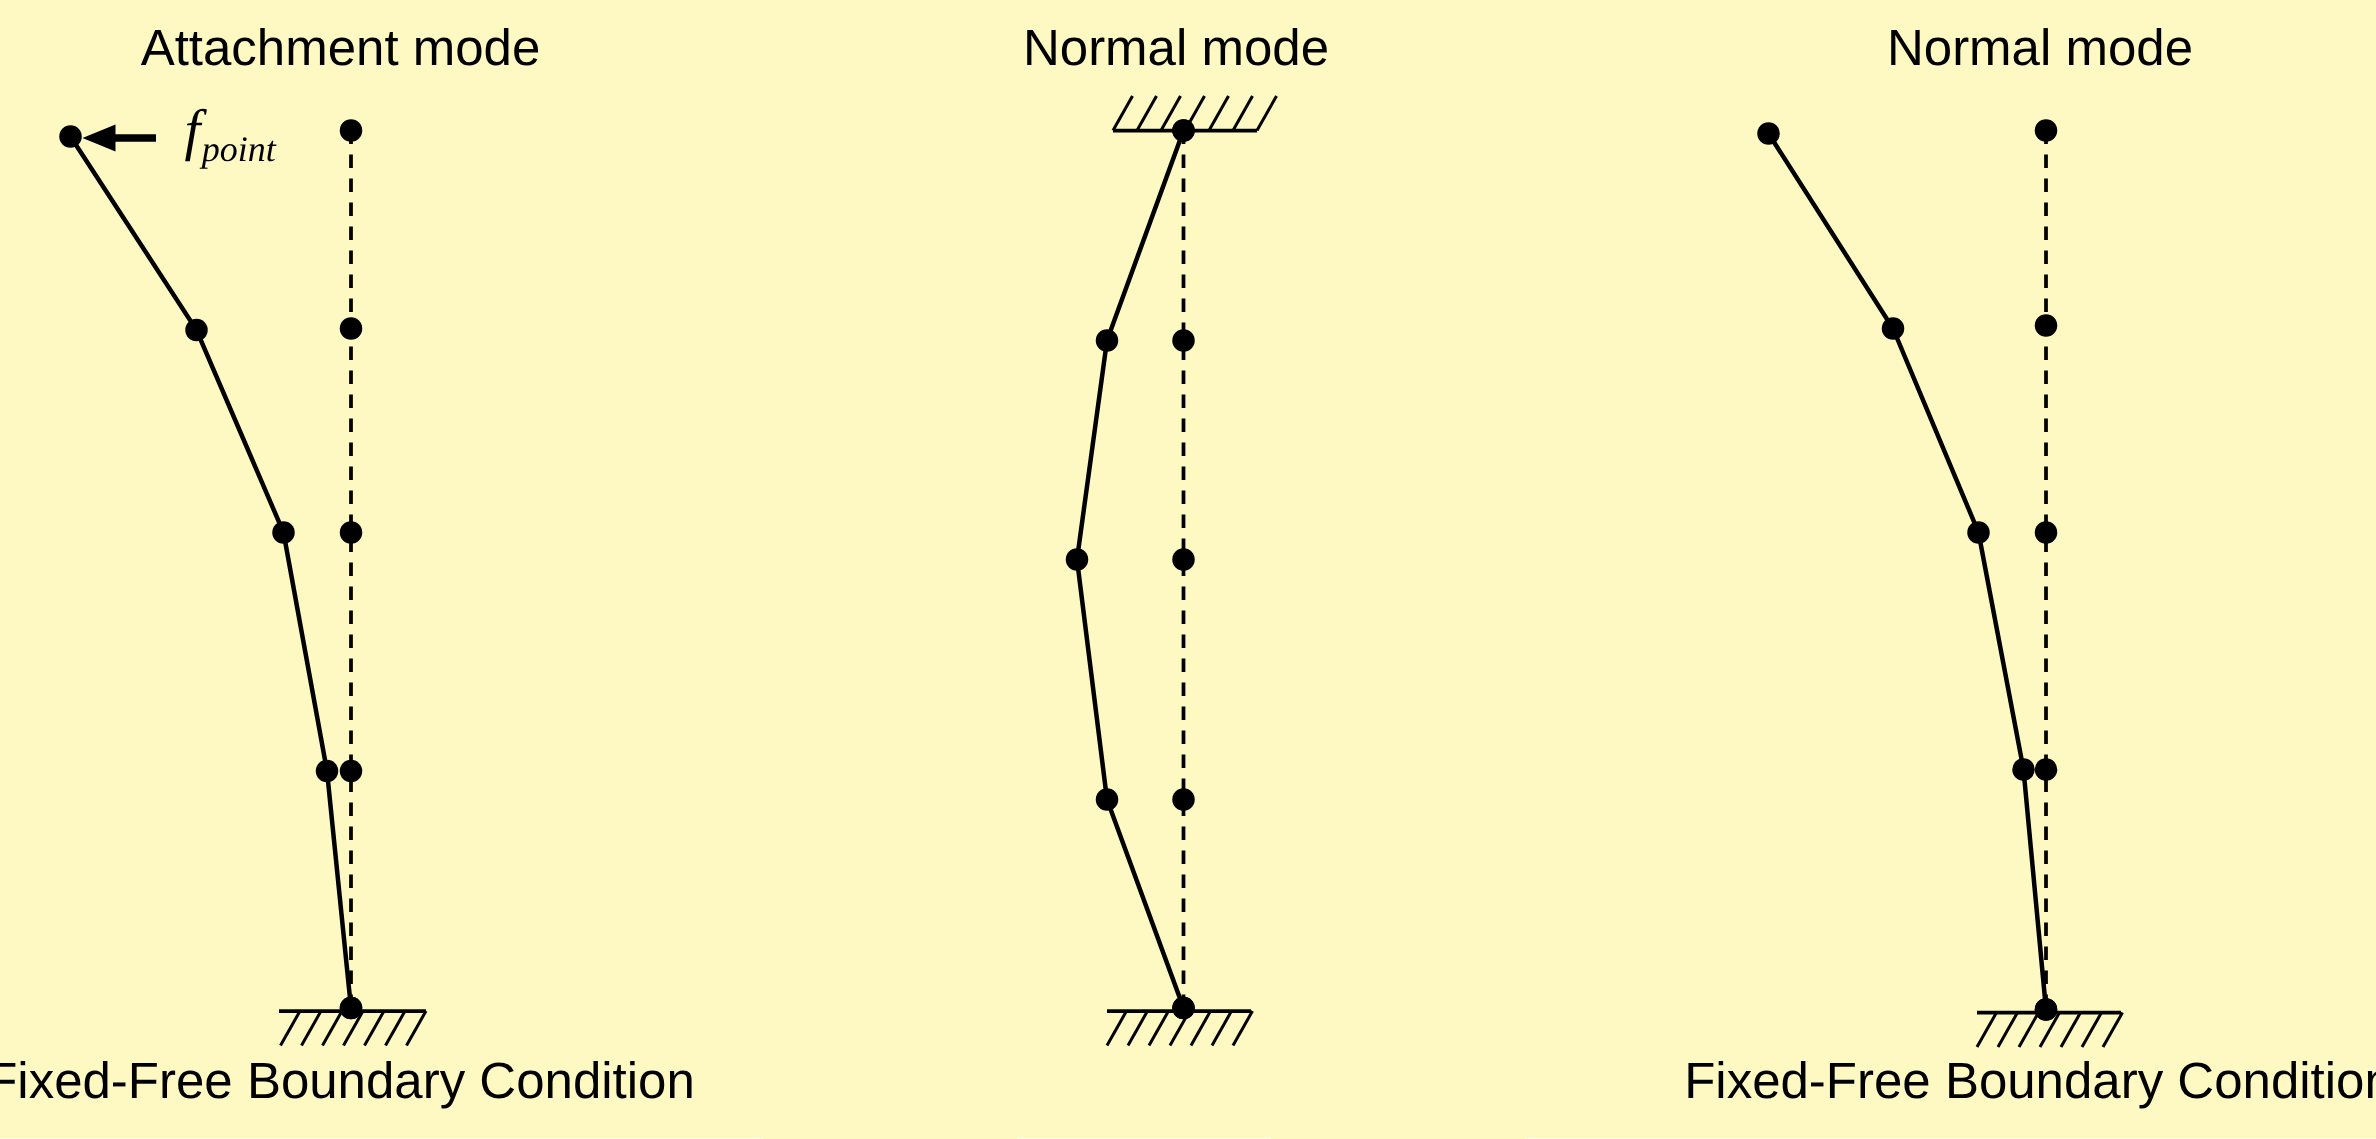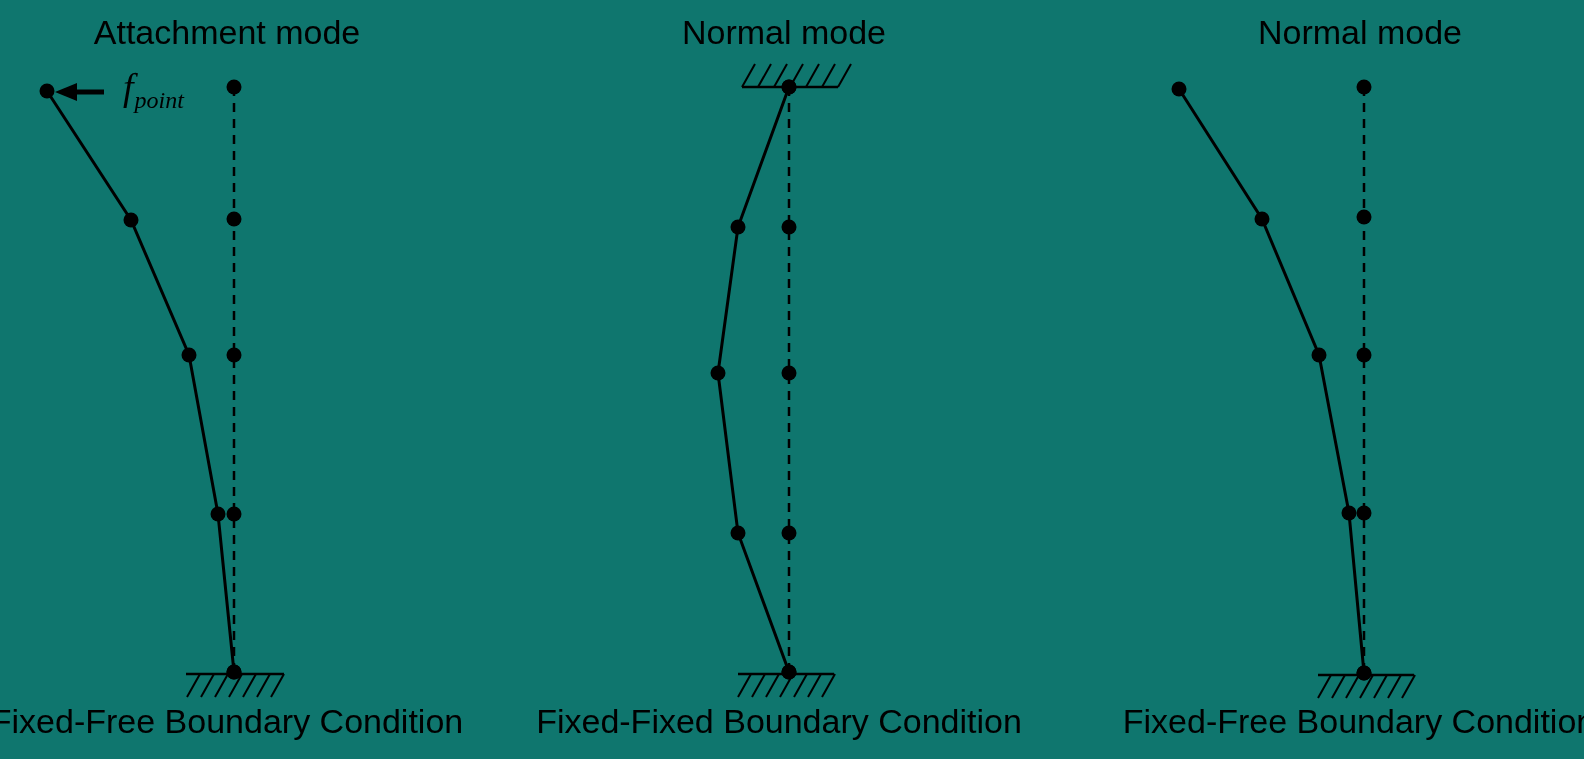--- a/index.html
+++ b/index.html
@@ -5,21 +5,21 @@
   html, body {
     margin: 0;
     padding: 0;
     background: #ffffff;
     font-family: "Liberation Sans", sans-serif;
   }
   .stage {
     position: relative;
     width: 1584px;
     height: 759px;
-    background: #0f766e;
+    background: #fef9c3;
     overflow: hidden;
   }
   .stage svg {
     position: absolute;
     left: 0;
     top: 0;
   }
   .title, .caption {
     position: absolute;
     transform: translateX(-50%);
@@ -124,17 +124,16 @@
       <circle cx="1319" cy="355" r="7.5" fill="#000000"></circle>
       <circle cx="1349" cy="513" r="7.5" fill="#000000"></circle>
       <circle cx="1364" cy="673" r="7.5" fill="#000000"></circle>
     </svg>
 
   <div class="title" id="title-0" style="left: 227px; top: 14px;">Attachment mode</div>
   <div class="title" id="title-1" style="left: 784px; top: 14px;">Normal mode</div>
   <div class="title" id="title-2" style="left: 1360px; top: 14px;">Normal mode</div>
 
   <div class="caption" id="caption-0" style="left: 227px; top: 703px;">Fixed-Free Boundary Condition</div>
-  <div class="caption" id="caption-1" style="left: 779px; top: 703px;">Fixed-Fixed Boundary Condition</div>
   <div class="caption" id="caption-2" style="left: 1359px; top: 703px;">Fixed-Free Boundary Condition</div>
 
   <div class="force-label" id="force-label" style="left: 112px; top: 68px;"><span class="fmain">f</span><span class="fsub">point</span></div>
 </div>
 
 </body></html>

